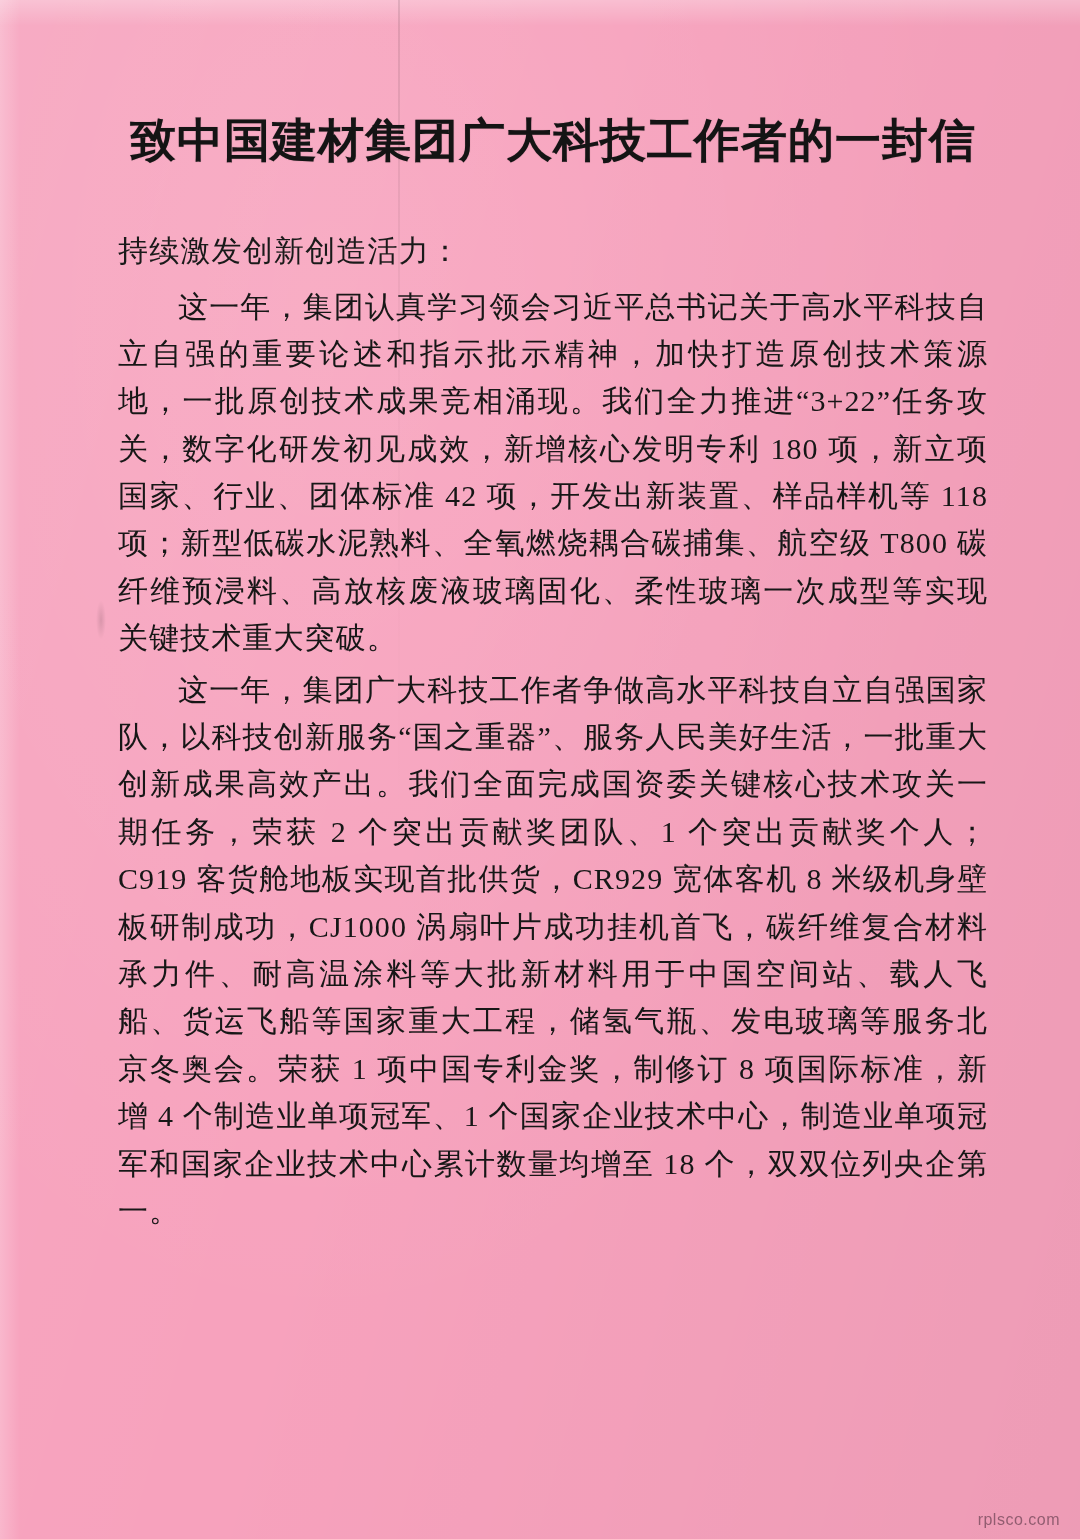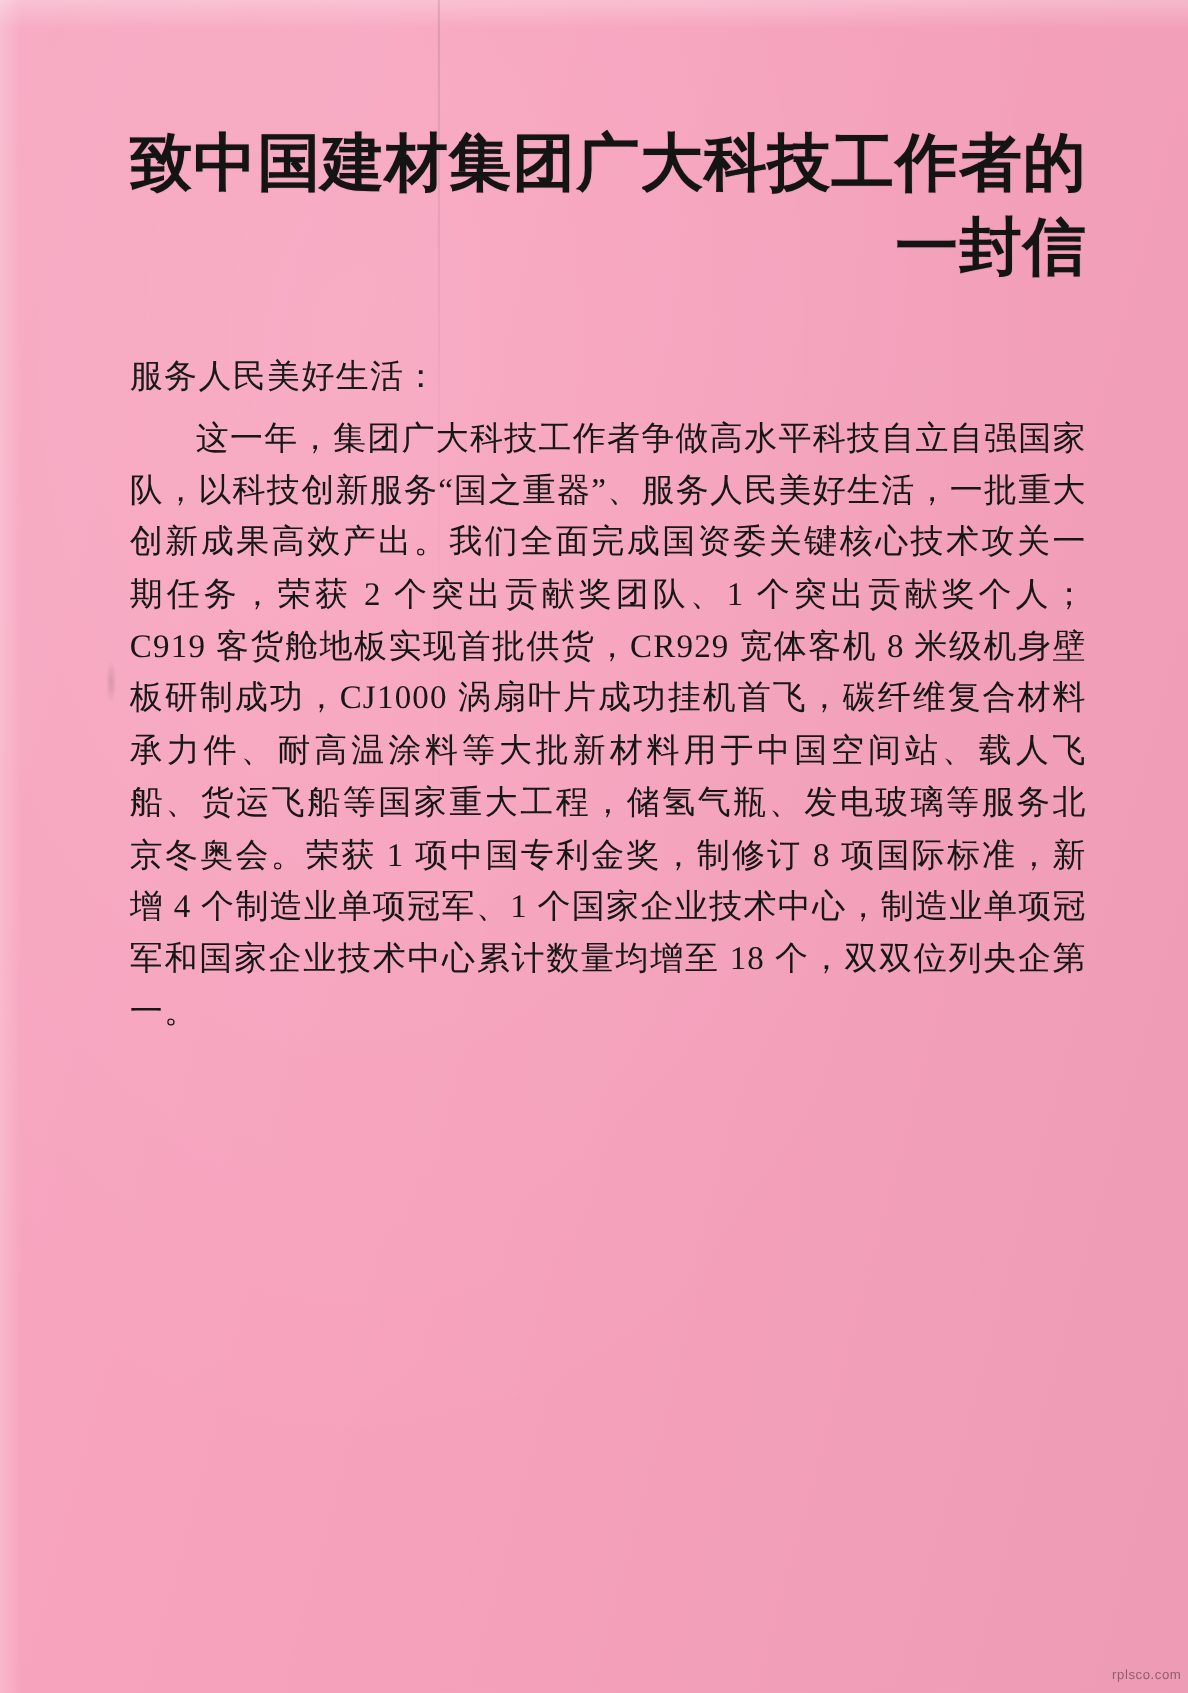--- a/index.html
+++ b/index.html
@@ -57,23 +57,23 @@
   }
 
   .content {
     position: relative;
     padding: 110px 92px 0 118px;
   }
 
   .doc-title {
     font-family: "Liberation Serif", "DejaVu Serif", serif;
     font-weight: bold;
-    font-size: 57px;
+    font-size: 46px;
     letter-spacing: 1px;
-    text-align: right;
+    text-align: center;
     margin: 0 0 56px 0;
     color: #141414;
     text-shadow: 0 0 1px rgba(0,0,0,0.35);
   }
 
   .salutation {
     font-size: 30px;
     line-height: 1.55;
     margin: 0 0 8px 0;
     letter-spacing: 1.2px;
@@ -85,39 +85,40 @@
     margin: 0 0 4px 0;
     text-indent: 2em;
     text-align: justify;
     text-justify: inter-ideograph;
     letter-spacing: 1.1px;
     color: #171717;
   }
 
   .watermark {
     position: absolute;
-    right: 6px;
+    right: 20px;
     bottom: 10px;
     font-family: "Liberation Sans", sans-serif;
-    font-size: 12px;
+    font-size: 16px;
     color: rgba(70,40,55,0.55);
     letter-spacing: 0.5px;
   }
 </style>
 </head>
 <body>
 
 <div class="page">
   <div class="scan-edge-top"></div>
   <div class="scan-edge-left"></div>
   <div class="fold-line"></div>
   <div class="smudge"></div>
 
   <div class="content">
     <h1 class="doc-title">致中国建材集团广大科技工作者的一封信</h1>
 
-    <p class="salutation">服务人民美好生活：</p>
+    <p class="salutation">持续激发创新创造活力：</p>
 
+    <p class="para">这一年，集团认真学习领会习近平总书记关于高水平科技自立自强的重要论述和指示批示精神，加快打造原创技术策源地，一批原创技术成果竞相涌现。我们全力推进“3+22”任务攻关，数字化研发初见成效，新增核心发明专利 180 项，新立项国家、行业、团体标准 42 项，开发出新装置、样品样机等 118 项；新型低碳水泥熟料、全氧燃烧耦合碳捕集、航空级 T800 碳纤维预浸料、高放核废液玻璃固化、柔性玻璃一次成型等实现关键技术重大突破。</p>
     <p class="para">这一年，集团广大科技工作者争做高水平科技自立自强国家队，以科技创新服务“国之重器”、服务人民美好生活，一批重大创新成果高效产出。我们全面完成国资委关键核心技术攻关一期任务，荣获 2 个突出贡献奖团队、1 个突出贡献奖个人；C919 客货舱地板实现首批供货，CR929 宽体客机 8 米级机身壁板研制成功，CJ1000 涡扇叶片成功挂机首飞，碳纤维复合材料承力件、耐高温涂料等大批新材料用于中国空间站、载人飞船、货运飞船等国家重大工程，储氢气瓶、发电玻璃等服务北京冬奥会。荣获 1 项中国专利金奖，制修订 8 项国际标准，新增 4 个制造业单项冠军、1 个国家企业技术中心，制造业单项冠军和国家企业技术中心累计数量均增至 18 个，双双位列央企第一。</p>
   </div>
 
   <div class="watermark">rplsco.com</div>
 </div>
 
 </body></html>

